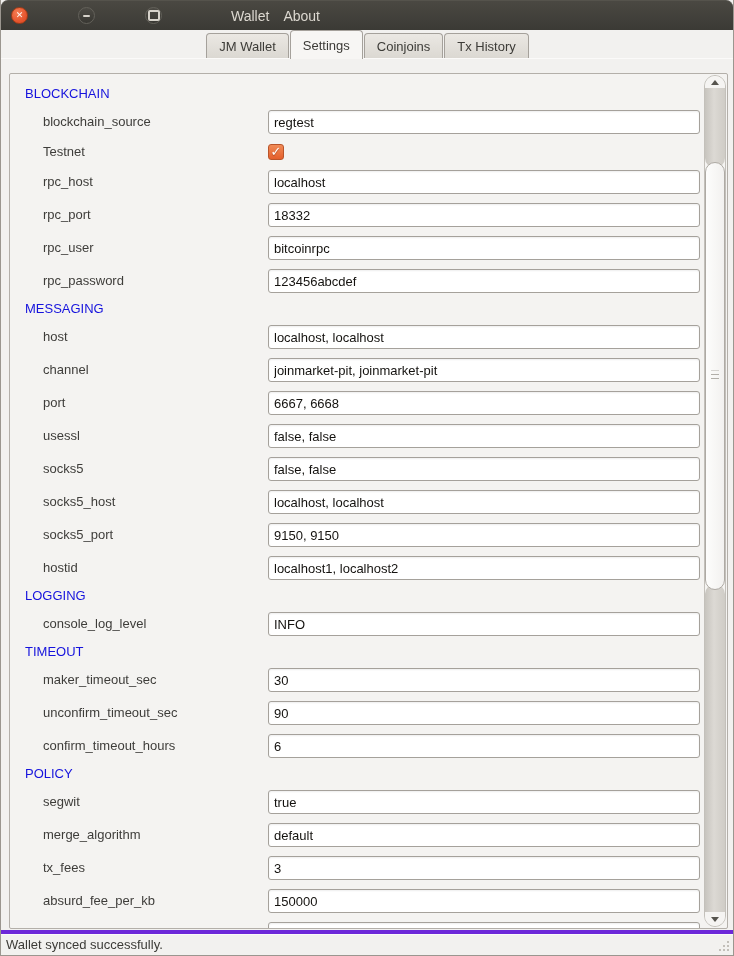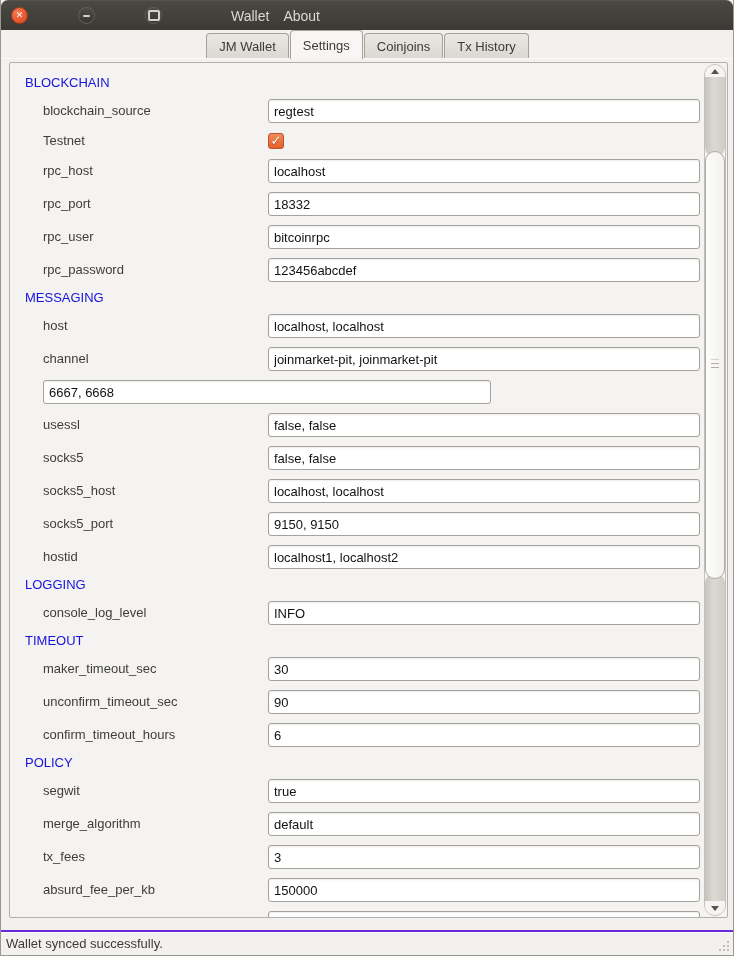--- a/index.html
+++ b/index.html
@@ -56,21 +56,21 @@
     background:#f7f6f4;
     position:relative; z-index:3;
   }
   
   .pane {
     flex:1 1 auto; position:relative;
     background:#f2f1ef;
     border-top:1px solid #fbfaf9;
   }
   .scrollframe {
-    position:absolute; left:8px; top:3px;
+    position:absolute; left:8px; top:14px;
     width:719px; height:856px;
     border:1px solid #b3afa9; border-radius:2px;
     background:#f4f3f1;
     overflow:hidden;
   }
   .form { padding:13px 0 0 15px; width:690px; }
   .section-header {
     height:16px; line-height:16px;
     margin:-1px 0 8px 0;
     font-size:13px; color:var(--section-header-color,#1512dd);
@@ -127,21 +127,21 @@
     position:relative; z-index:2;
   }
   .sb-thumb::after {
     content:""; position:absolute; left:50%; top:50%;
     width:8px; height:11px; transform:translate(-50%,-50%);
     background:repeating-linear-gradient(#b2afa9 0 1px, transparent 1px 4px);
   }
   
   .statusbar {
     flex:0 0 25px; position:relative;
-    border-top:2px solid #6d28d9;
+    border-top:4px solid #6d28d9;
     background:#f2f1ef;
     box-shadow:inset 0 1px 0 #fbfaf9;
     display:flex; align-items:center;
   }
   .status-text { font-size:13px; color:#3c3b37; padding-left:5px; }
   .resize-grip {
     position:absolute; right:3px; bottom:3px; width:12px; height:12px;
     background:
       radial-gradient(circle at 10px 2px,#c2bfb9 1px, transparent 1.4px),
       radial-gradient(circle at 6px 6px,#c2bfb9 1px, transparent 1.4px),
@@ -204,20 +204,21 @@
           <div class="section-header">MESSAGING</div>
           <div class="form-row">
             <span class="field-label">host</span>
             <input type="text" class="text-input" value="localhost, localhost" style="">
           </div>
           <div class="form-row">
             <span class="field-label">channel</span>
             <input type="text" class="text-input" value="joinmarket-pit, joinmarket-pit" style="">
           </div>
           <div class="form-row">
+            <span class="field-label">port</span>
             <input type="text" class="text-input" value="6667, 6668" style="">
           </div>
           <div class="form-row">
             <span class="field-label">usessl</span>
             <input type="text" class="text-input" value="false, false" style="">
           </div>
           <div class="form-row">
             <span class="field-label">socks5</span>
             <input type="text" class="text-input" value="false, false" style="">
           </div>

